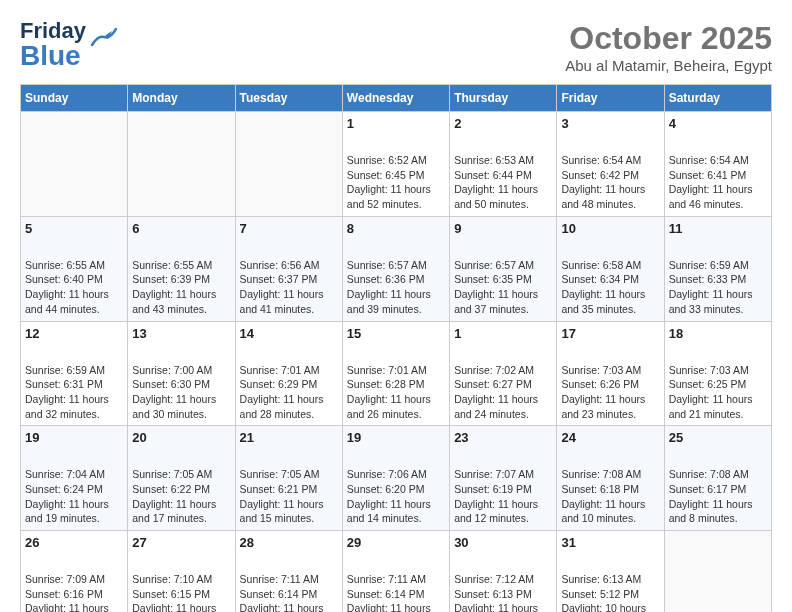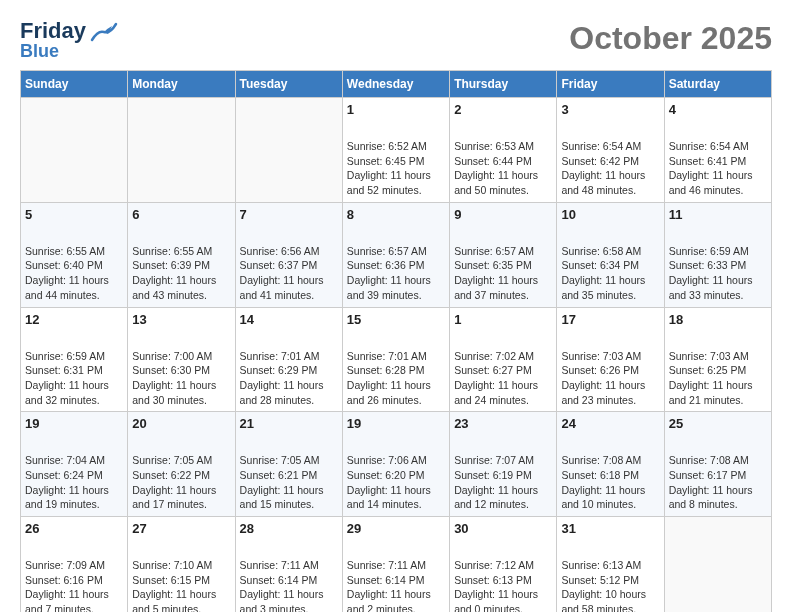--- a/index.html
+++ b/index.html
@@ -76,32 +76,33 @@
     }
   </style>
 </head>
 <body>
 
 <div class="header">
   <div class="logo">
     <div style="display:flex; align-items:center;">
       <div style="display:flex; flex-direction:column; line-height:1;">
         <span style="font-size:22px; font-weight:bold; color:#1a3a5c;">Friday</span>
-        <span style="font-size:18px; font-weight:bold; color:#3a7bbf;">Blue</span>
+        <span style="font-size:28px; font-weight:bold; color:#3a7bbf;">Blue</span>
       </div>
       <div style="margin-left:4px; margin-top:-10px;">
         <svg width="28" height="22" viewBox="0 0 28 22">
           <path d="M2 18 Q8 8 14 10 Q20 12 26 2" stroke="#3a7bbf" stroke-width="2.5" fill="none" stroke-linecap="round"></path>
           <path d="M14 10 Q18 6 22 4 Q20 8 18 12 Z" fill="#3a7bbf"></path>
         </svg>
       </div>
     </div>
   </div>
   <div class="title-area">
     <div class="month-title">October 2025</div>
+    <div class="subtitle">Abu al Matamir, Beheira, Egypt</div>
   </div>
 </div>
 
 <table class="calendar">
   <thead>
     <tr>
     <th>Sunday</th>
         <th>Monday</th>
         <th>Tuesday</th>
         <th>Wednesday</th>

